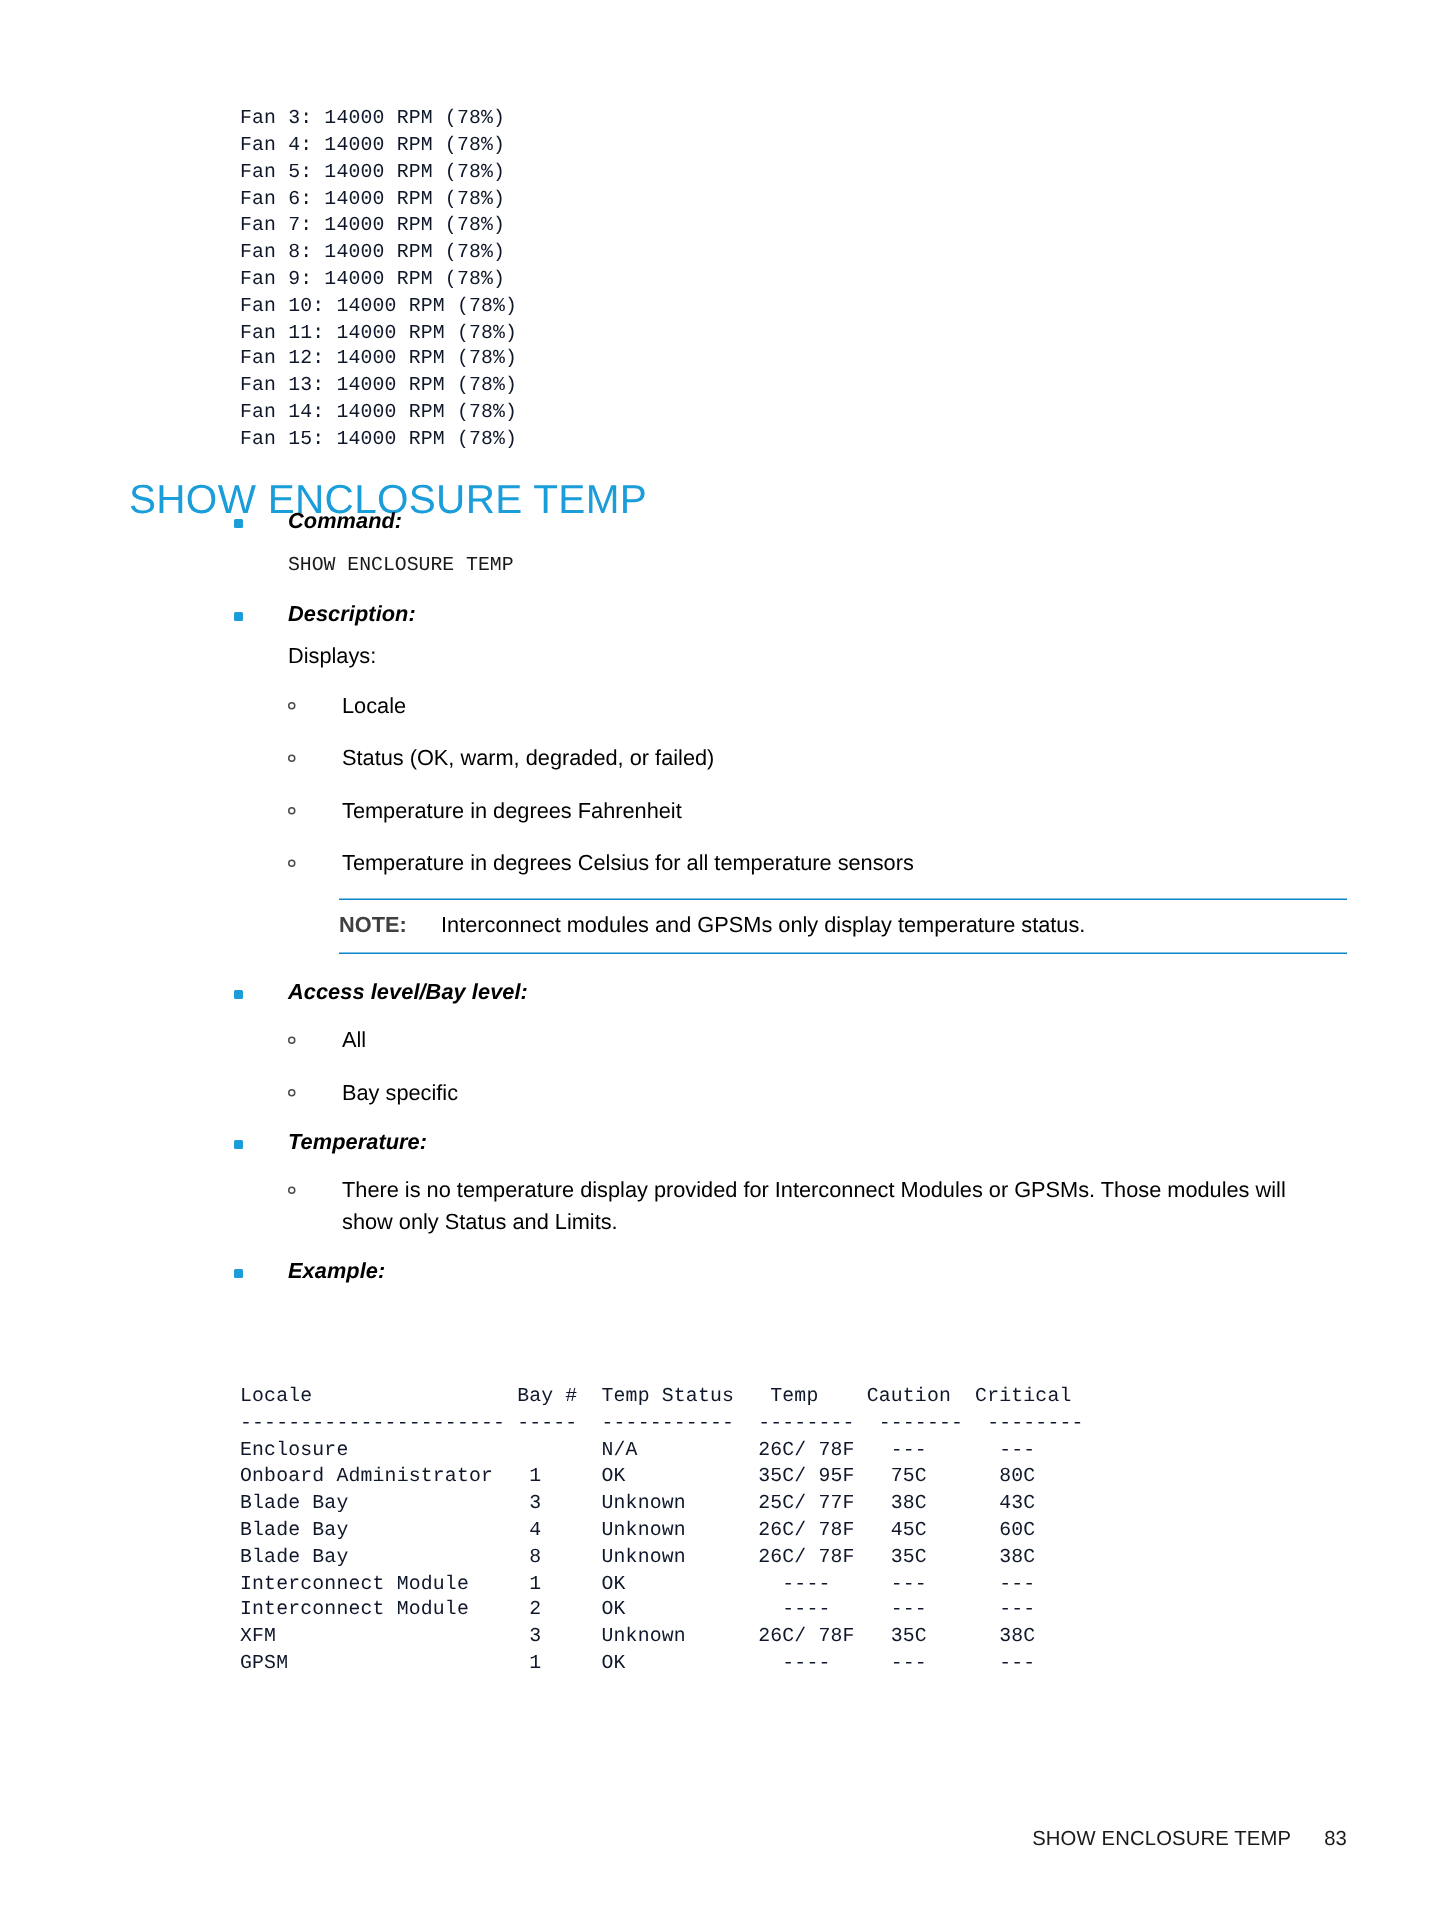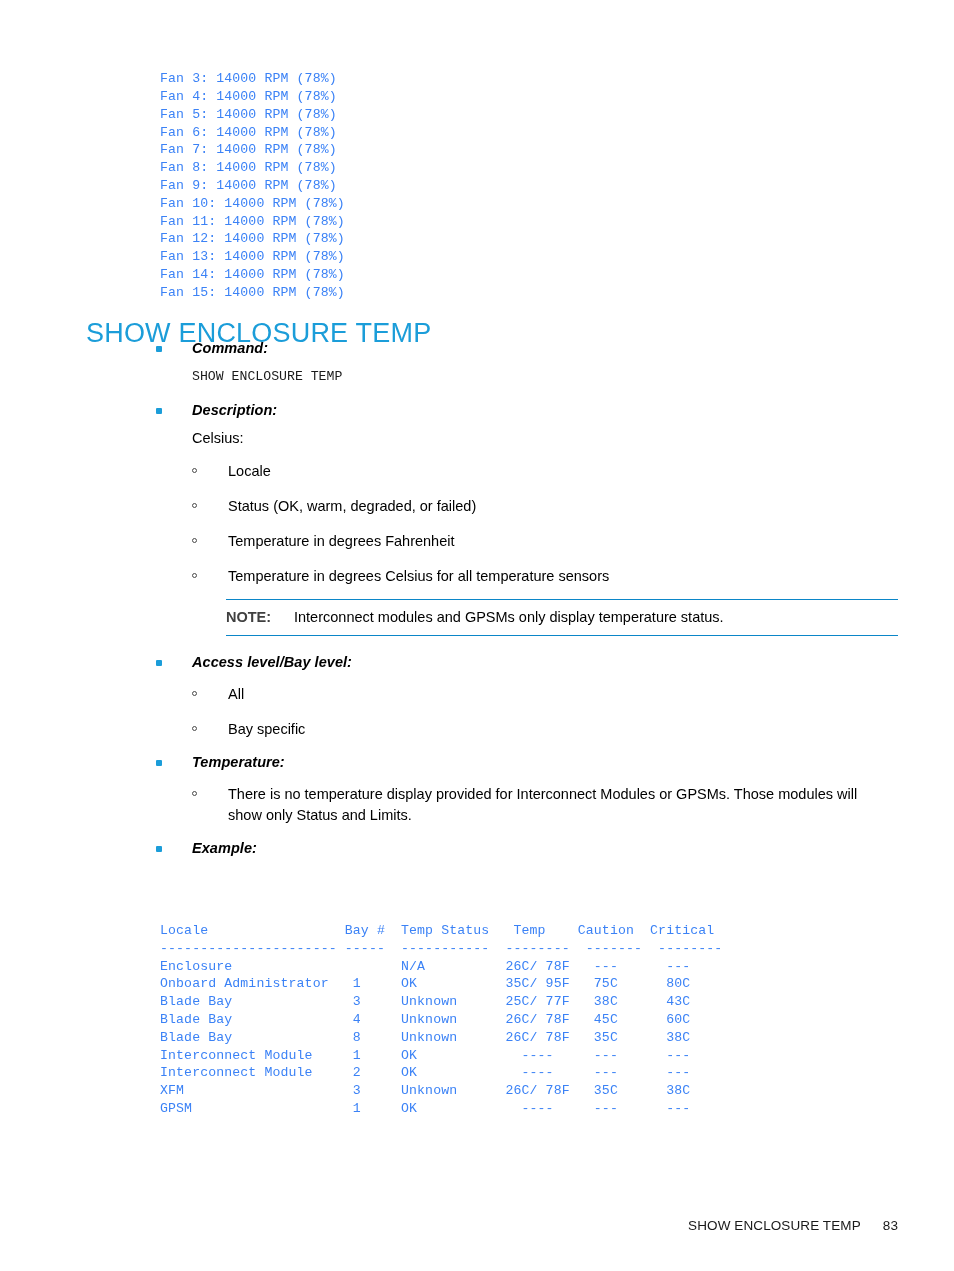--- a/index.html
+++ b/index.html
@@ -21,21 +21,21 @@
     width: 954px;
     height: 1271px;
     box-sizing: border-box;
   }
 
   
   .console {
     font-family: "Liberation Mono", "DejaVu Sans Mono", monospace;
     font-size: 13.2px;
     line-height: 17.8px;
-    color: #3b82f6;
+    color: #0f172a;
     white-space: pre;
     letter-spacing: 0.12px;
   }
 
   #fan-block {
     position: absolute;
     left: 160px;
     top: 57px;
   }
 
@@ -199,21 +199,21 @@
     </div>
     <div class="sp-8"></div>
     <div id="command-line">SHOW ENCLOSURE TEMP</div>
     <div class="sp-14"></div>
 
     <div class="lvl1">
       <span class="bullet-sq"></span>
       <span class="lvl1-label">Description:</span>
     </div>
     <div class="sp-6"></div>
-    <div class="plain">Celsius:</div>
+    <div class="plain">Displays:</div>
     <div class="sp-12"></div>
 
     <div class="lvl2">
       <span class="bullet-circ"></span>
       <span class="lvl2-text">Locale</span>
     </div>
     <div class="sp-14"></div>
     <div class="lvl2">
       <span class="bullet-circ"></span>
       <span class="lvl2-text">Status (OK, warm, degraded, or failed)</span>

